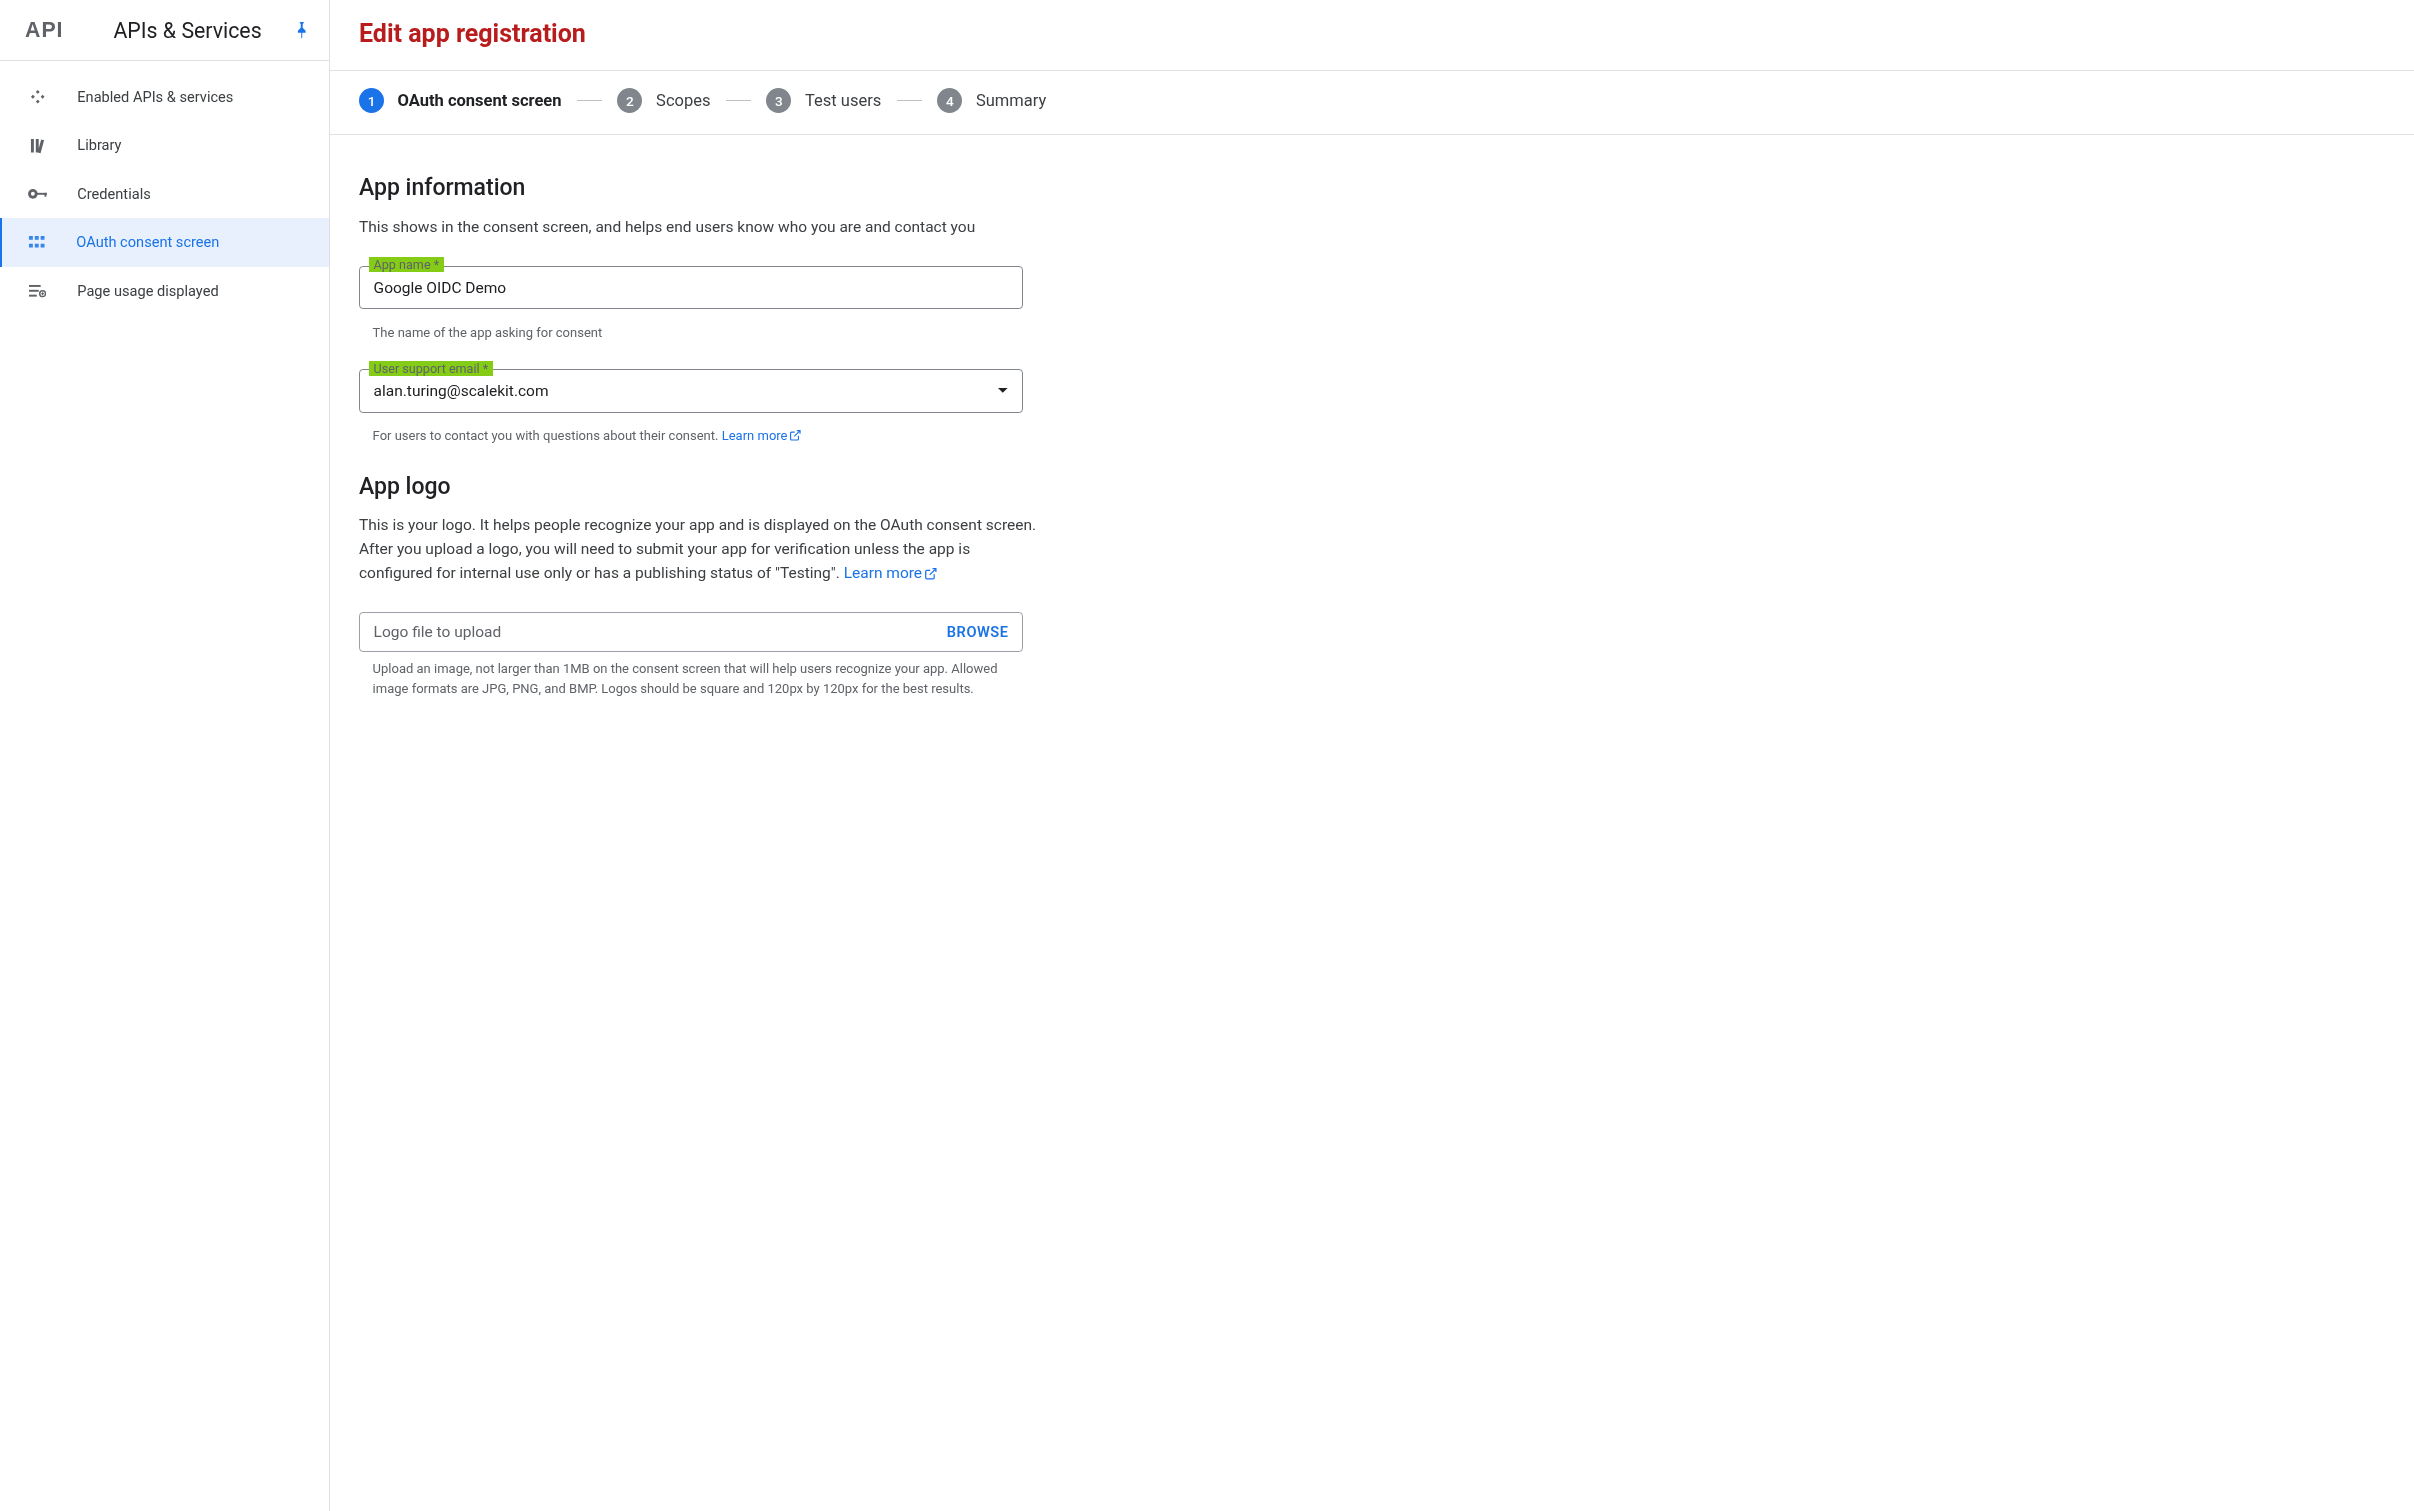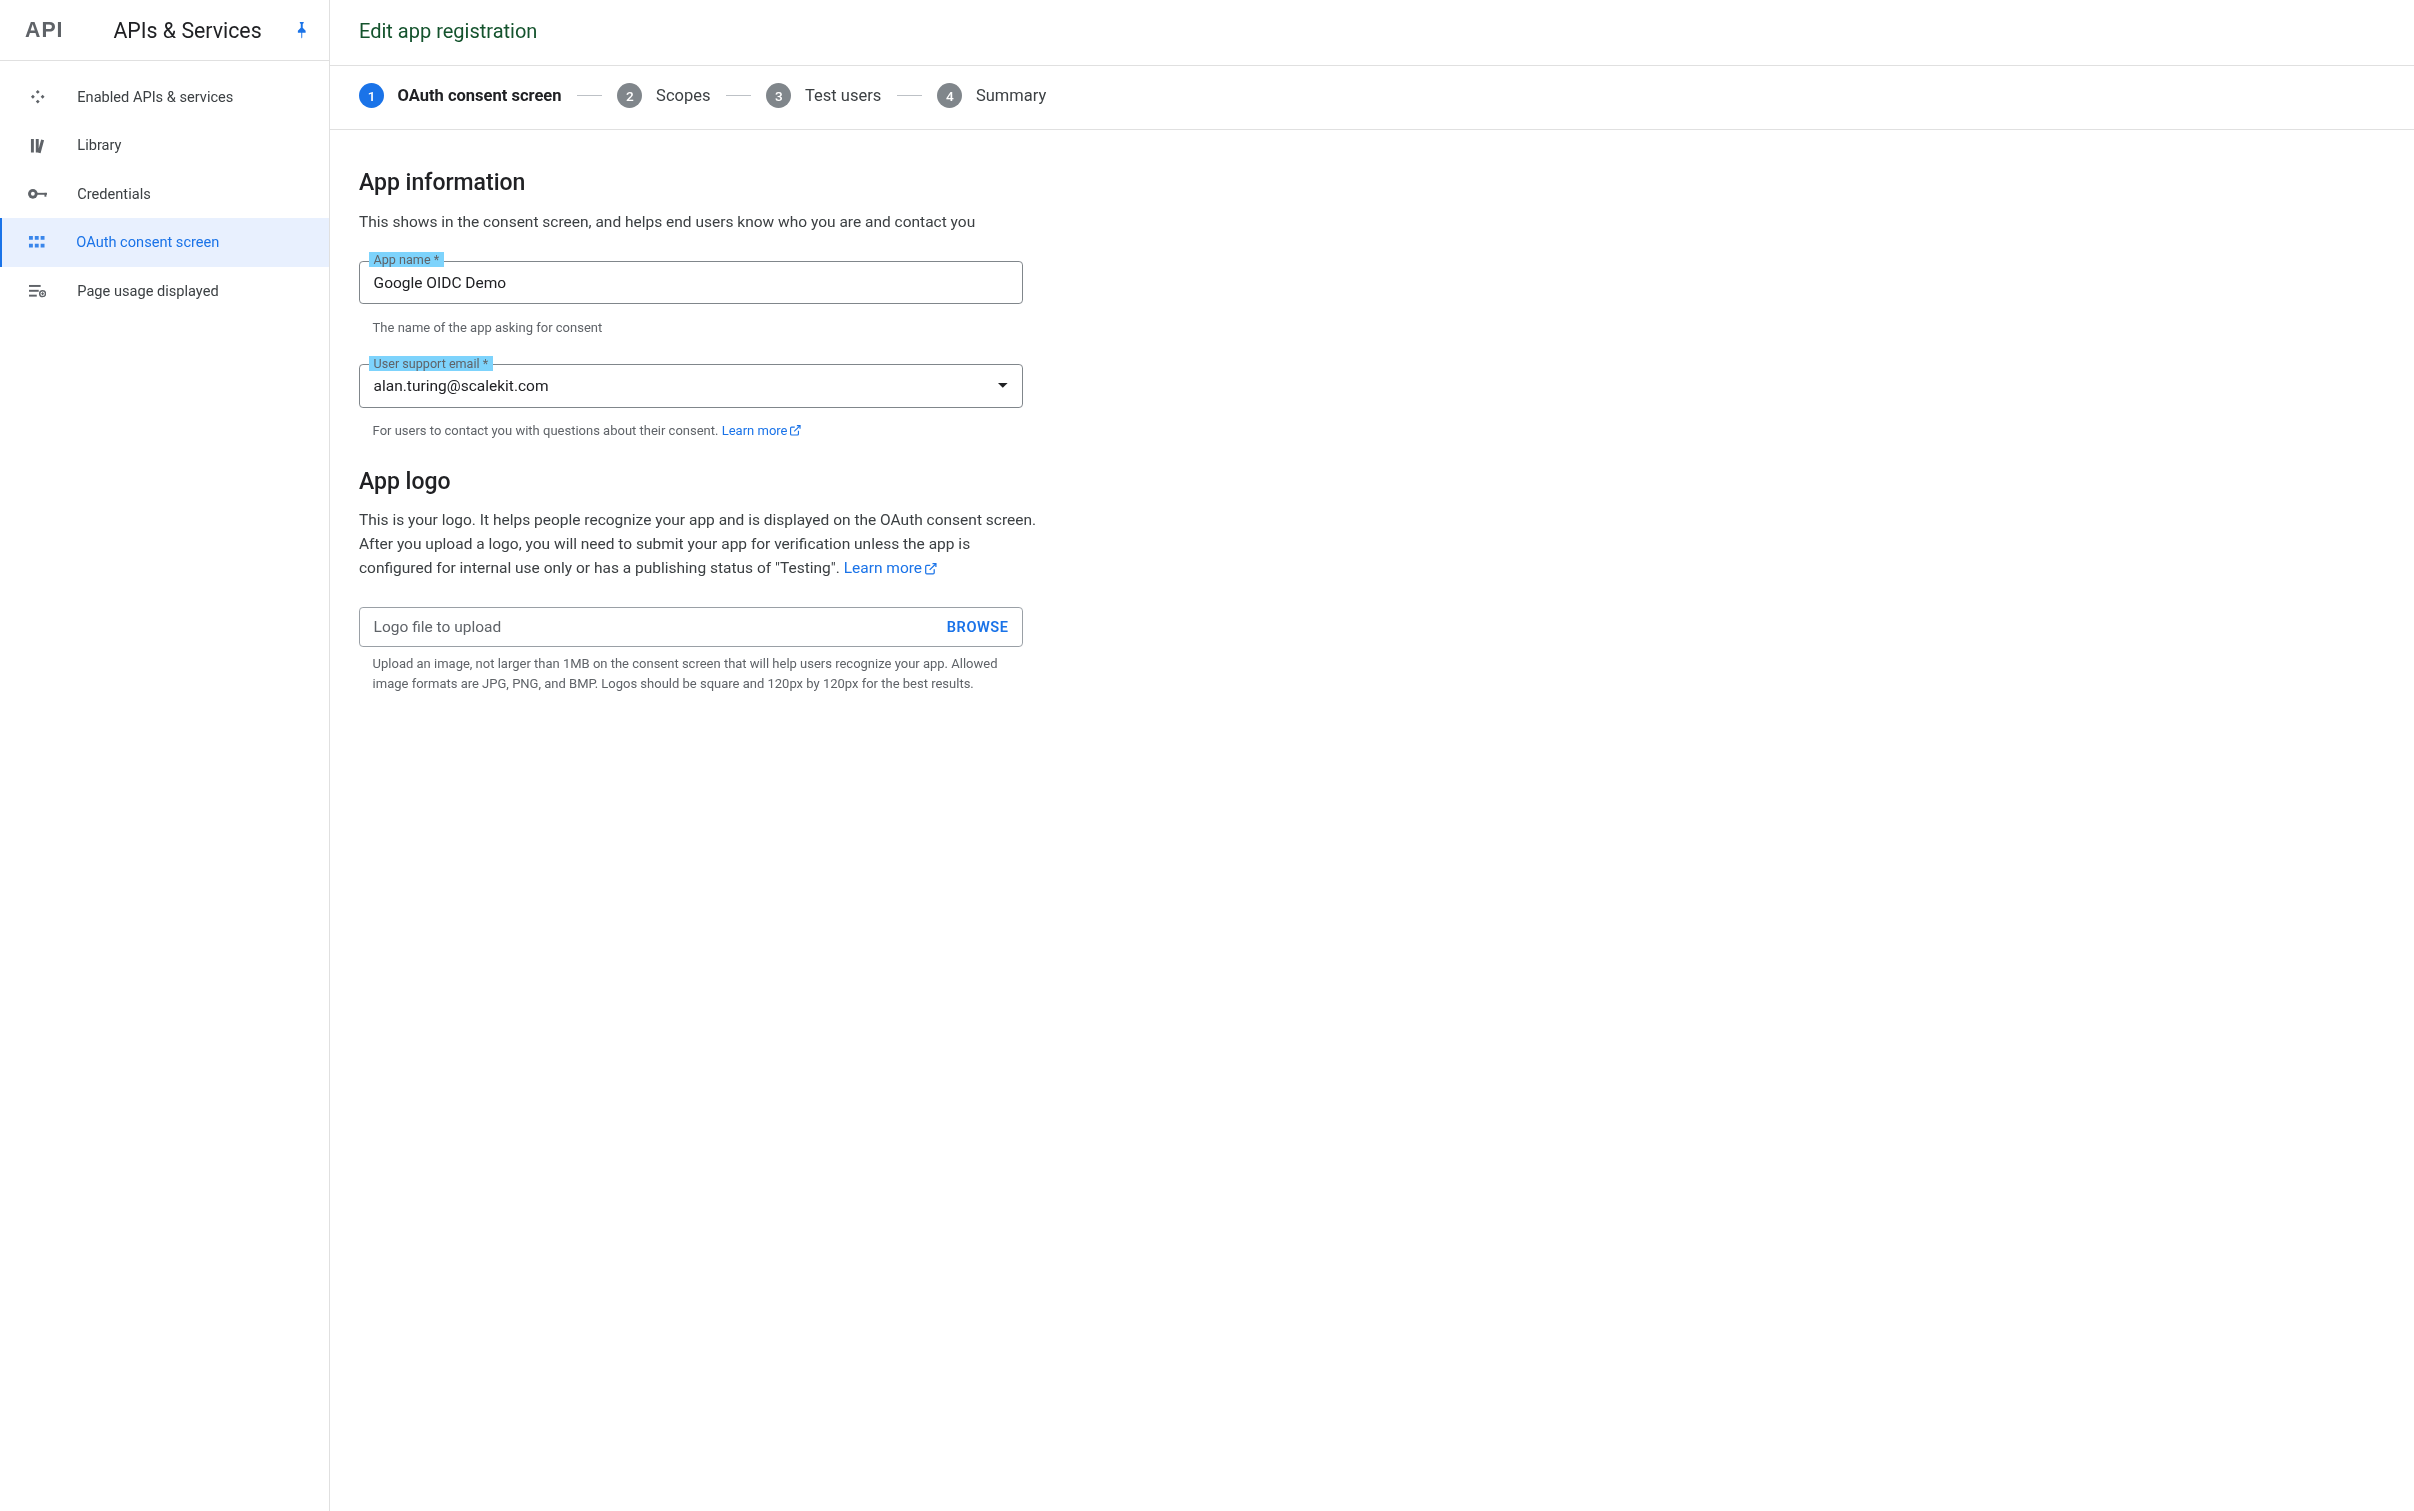--- a/index.html
+++ b/index.html
@@ -75,23 +75,23 @@
 
   
   .main {
     flex: 1;
     padding: 0;
   }
   .main-header {
     padding: 19.4px 29px 21.3px 29px;
   }
   .page-title {
-    font-size: 20px;
-    font-weight: 400;
-    color: #14532d;
+    font-size: 25px;
+    font-weight: 700;
+    color: #b91c1c;
   }
   .stepper-row {
     display: flex;
     align-items: center;
     padding: 17.5px 29px 21.3px 29px;
     border-top: 1px solid #e0e0e0;
     border-bottom: 1px solid #e0e0e0;
     gap: 15.5px;
   }
   .step {
@@ -151,21 +151,21 @@
   
   .form-field {
     position: relative;
     margin-bottom: 5.8px;
     max-width: 664px;
   }
   .form-field .field-label {
     position: absolute;
     top: -8.7px;
     left: 9.7px;
-    background: #7dd3fc;
+    background: #84cc16;
     font-size: 12.6px;
     padding: 0 4.9px;
     color: #5f6368;
   }
   .form-field input.text-input,
   .form-field .select-box,
   .form-field .upload-box {
     width: 100%;
     border: 1px solid #80868b;
     border-radius: 3.9px;

